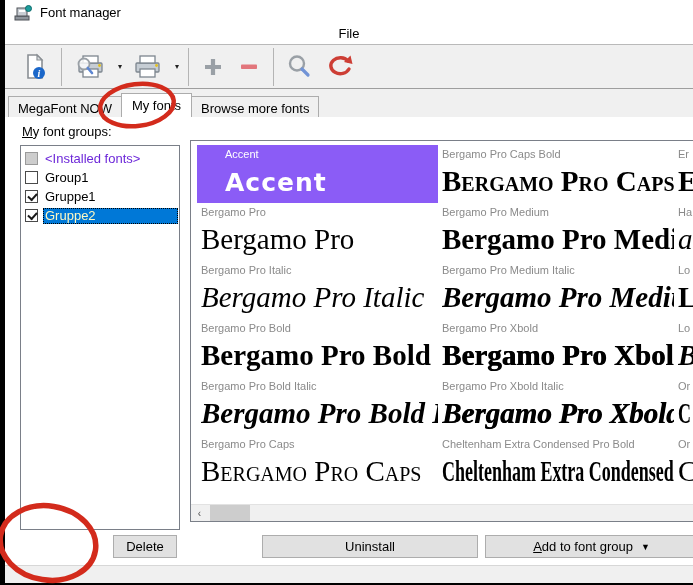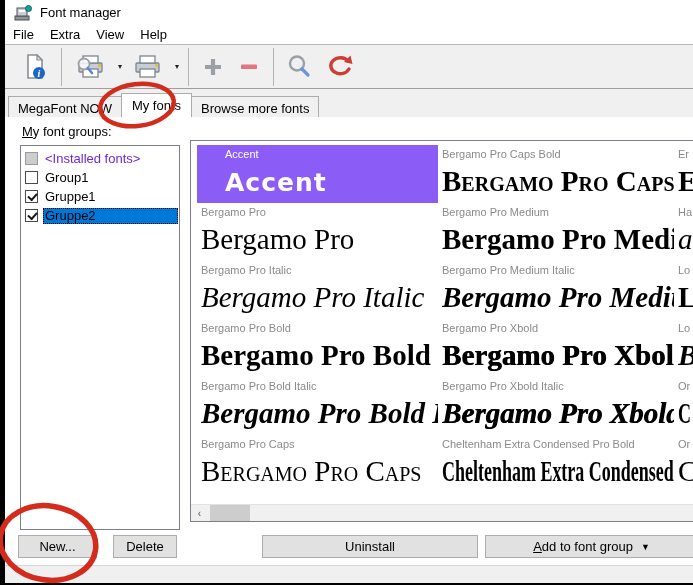--- a/index.html
+++ b/index.html
@@ -11,21 +11,21 @@
   }
   .edge-left  { position:absolute; left:0; top:0; width:5px; height:585px; background:#000; z-index:40; }
   .edge-bottom{ position:absolute; left:0; top:583px; width:693px; height:2px; background:#000; z-index:40; }
 
   
   .titlebar { position:absolute; left:5px; top:0; right:0; height:25px; display:flex; align-items:center; padding-left:8px; background:#fff; }
   .titlebar .appicon { width:20px; height:18px; margin-right:7px; }
   .titlebar .title { font-size:13px; }
 
   
-  .menubar { position:absolute; left:5px; top:25px; right:0; height:19px; display:flex; align-items:center; background:#fff; }
+  .menubar { position:absolute; left:5px; top:25px; right:0; height:19px; display:flex; align-items:center; background:#fff;flex-direction:column; }
   .menu-item { padding:1px 8px; cursor:default; }
 
   
   .toolbar { position:absolute; left:5px; top:44px; right:0; height:45px; background:#f0f0f0;
              border-top:1px solid #b9b9b9; border-bottom:1px solid #9e9e9e;
              display:flex; align-items:center; padding-left:10px; }
   .tbtn { display:flex; align-items:center; justify-content:center; height:38px; padding:0 7px; }
   .tbtn svg { display:block; }
   .tsep { width:1px; height:38px; background:#b4b4b4; margin:0 6px; }
   .dd { font-size:8px; color:#222; margin-left:3px; padding:0 3px; }
@@ -44,21 +44,21 @@
 
   .listbox { position:absolute; left:15px; top:28px; width:160px; height:385px; background:#fff;
              border:1px solid #7a7f88; padding:3px 1px; overflow:hidden; }
   .litem { display:flex; align-items:center; height:19px; padding-left:3px; font-size:13px; }
   .cb { width:13px; height:13px; border:1px solid #4a4a4a; background:#fff; margin-right:5px; position:relative; flex:none; }
   .cb.checked::after { content:""; position:absolute; left:2px; top:2px; width:7px; height:4px;
                        border-left:2px solid #1a1a1a; border-bottom:2px solid #1a1a1a; transform:rotate(-48deg); }
   .cb.disabled { background:#cdcdcd; border-color:#9a9a9a; }
   .litem .lbl { padding:0 3px 1px 2px; }
   .litem .lbl.gray { color:#6d28d9; }
-  .litem .lbl.selected { background:#0078d7; color:#000000; flex:1; outline:1px dotted #000; outline-offset:-1px; }
+  .litem .lbl.selected { background:#0078d7; color:#fef9c3; flex:1; outline:1px dotted #000; outline-offset:-1px; }
 
   .btn { position:absolute; height:23px; background:#e1e1e1; border:1px solid #adadad; font-size:13px;
          font-family:"Liberation Sans",sans-serif; display:flex; align-items:center; justify-content:center; }
   #btn-new    { left:13px;  top:418px; width:79px; }
   #btn-delete { left:108px; top:418px; width:64px; }
   #btn-uninstall { left:257px; top:418px; width:216px; }
   #btn-addgroup  { left:480px; top:418px; width:213px; }
   #btn-addgroup .dd-arrow { font-size:9px; margin-left:8px; }
 
   
@@ -202,21 +202,20 @@
       <div class="litem">
         <span class="cb checked"></span>
         <span class="lbl">Gruppe1</span>
       </div>
       <div class="litem">
         <span class="cb checked"></span>
         <span class="lbl selected">Gruppe2</span>
       </div>
     </div>
 
-  <button class="btn" id="btn-new">New...</button>
   <button class="btn" id="btn-delete">Delete</button>
 
   <div class="fontpanel">
     <div class="gridwrap" id="grid">
         <div class="gcol">
           <div class="cell sel">
             <div class="cl">Accent</div>
             <div class="pv"><span class="st-accent">Accent</span></div>
           </div>
           <div class="cell">

